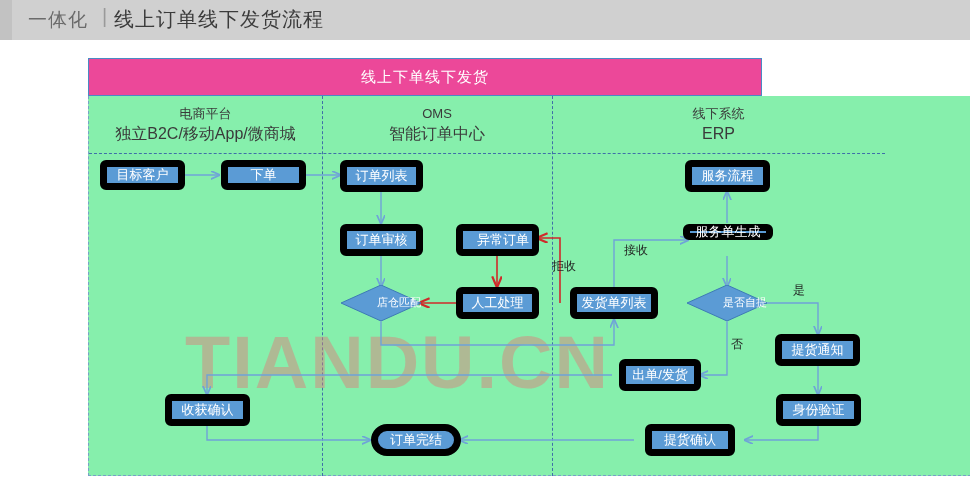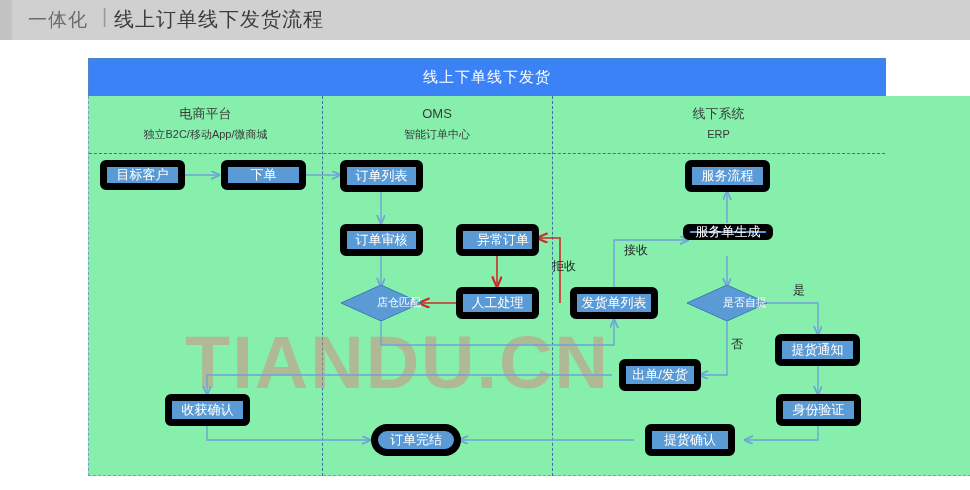--- a/index.html
+++ b/index.html
@@ -39,22 +39,22 @@
     font-size: 20px; color: #3b3b3b; letter-spacing: 1px;
   }
 
   
   #canvas {
     position: absolute; left: 88px; top: 58px;
     width: 798px; height: 418px;
   }
   #banner {
     position: absolute; left: 0; top: 0;
-    width: 798px; height: 38px;
-    background: #3b82f6;
+    width: 674px; height: 38px;
+    background: #ec4899;
     border: 1px solid #4a8ac4;
     color: #ffffff;
     font-size: 15px;
     display: flex; align-items: center; justify-content: center;
     letter-spacing: 1px;
   }
   #lanes {
     position: absolute; left: 0; top: 38px;
     width: 958px; height: 380px;
     background: #86efac;
@@ -72,21 +72,21 @@
     position: absolute; left: 0; top: 57px;
     width: 796px; height: 0;
     border-top: 1px dashed #3f6fa8;
   }
   .lane-title {
     position: absolute; top: 8px;
     text-align: center;
     font-size: 13px; color: #3a3a3a;
     line-height: 20px;
   }
-  .lane-title .sub { font-size: 11px; display: block; }
+  .lane-title .sub { font-size: 16px; display: block; }
   #lane-title-1 { left: 0;   width: 233px; }
   #lane-title-2 { left: 233px; width: 230px; }
   #lane-title-3 { left: 463px; width: 333px; }
 
   
   #watermark {
     position: absolute; left: 185px; top: 320px;
     width: 760px;
     font-size: 74px; font-weight: bold;
     color: rgba(226,120,120,0.45);

